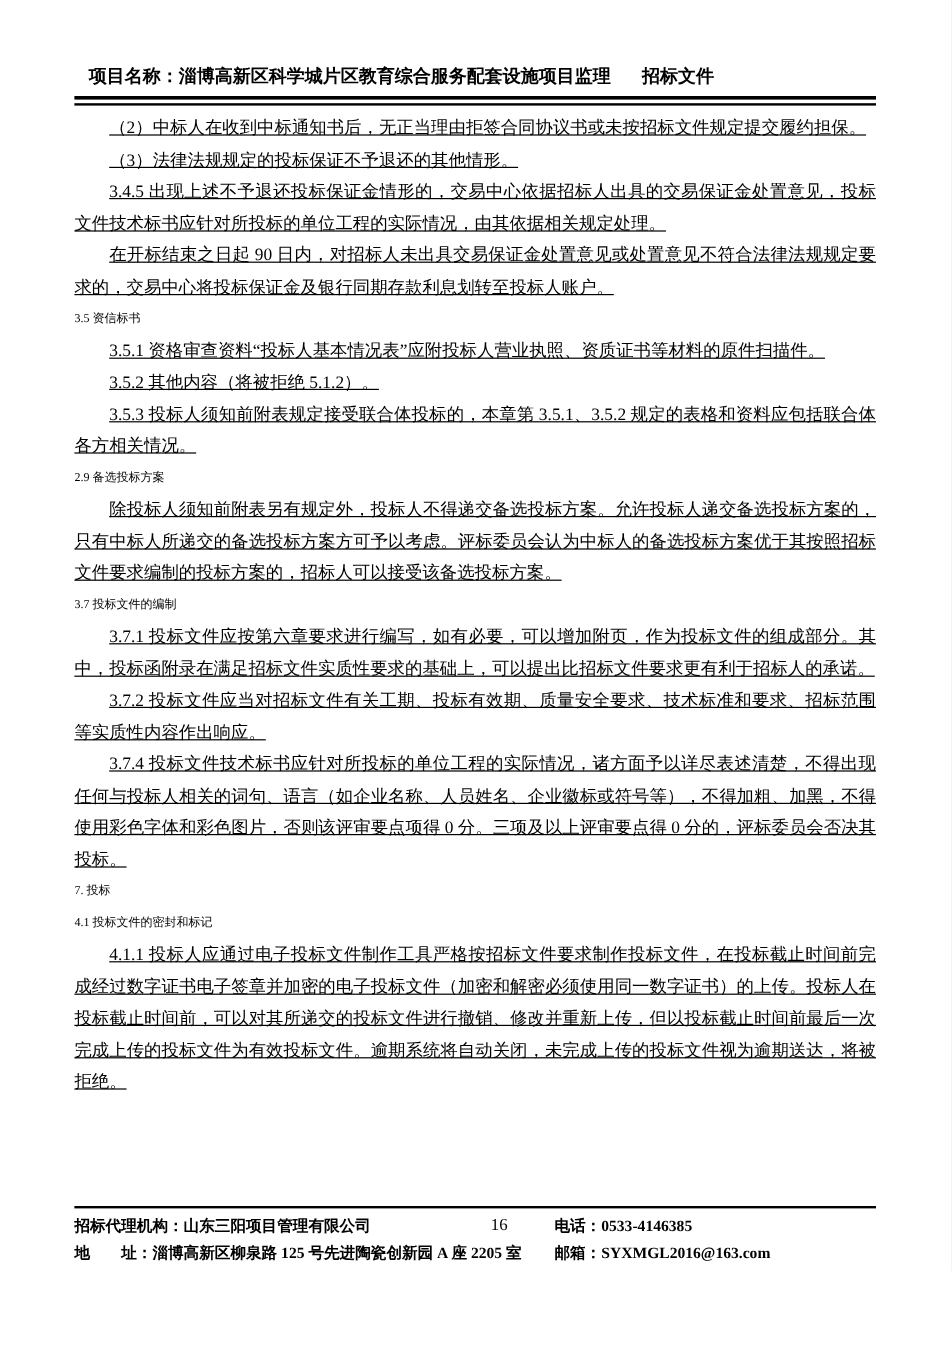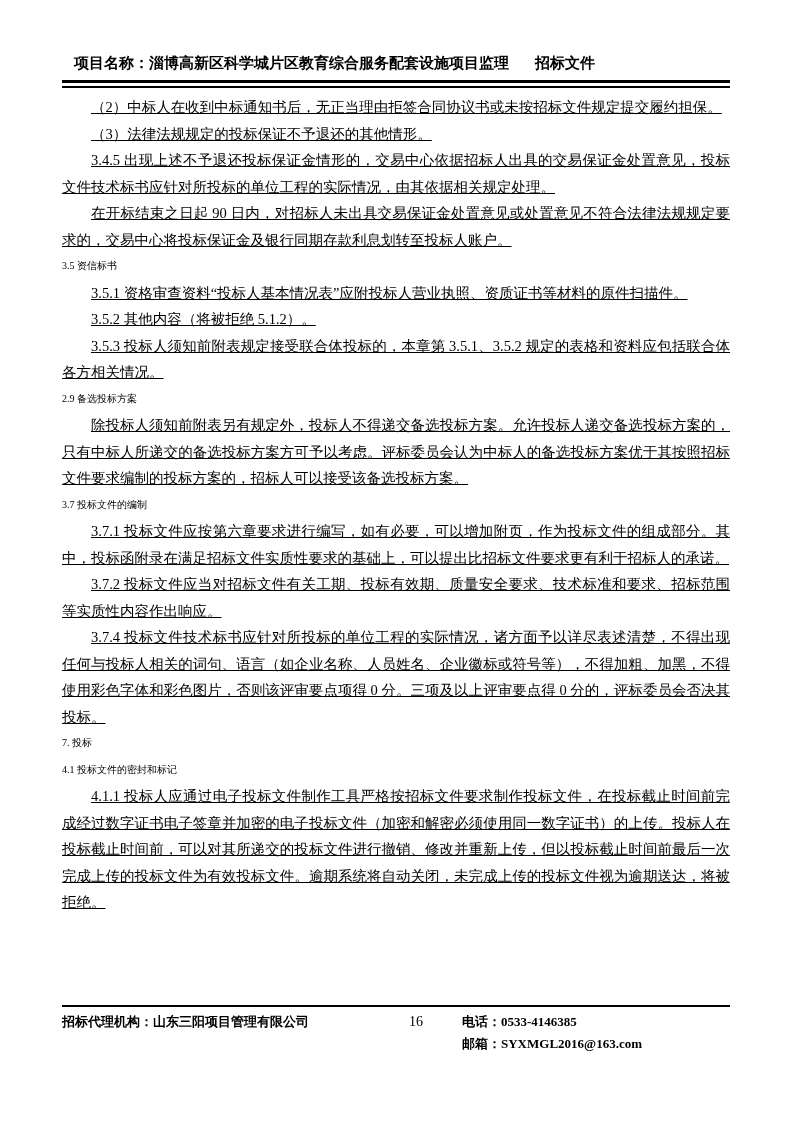--- a/index.html
+++ b/index.html
@@ -71,17 +71,18 @@
     </main>
 
   <footer class="page-footer">
     <div class="footer-rule"></div>
     <div class="footer-row">
       <span class="footer-left">招标代理机构：山东三阳项目管理有限公司</span>
       <span class="page-number">16</span>
       <span class="footer-right">电话：0533-4146385</span>
     </div>
     <div class="footer-row">
+      <span class="footer-left">地　　址：淄博高新区柳泉路 125 号先进陶瓷创新园 A 座 2205 室</span>
       <span class="footer-right">邮箱：SYXMGL2016@163.com</span>
     </div>
   </footer>
 
 </div>
 
 </body></html>

